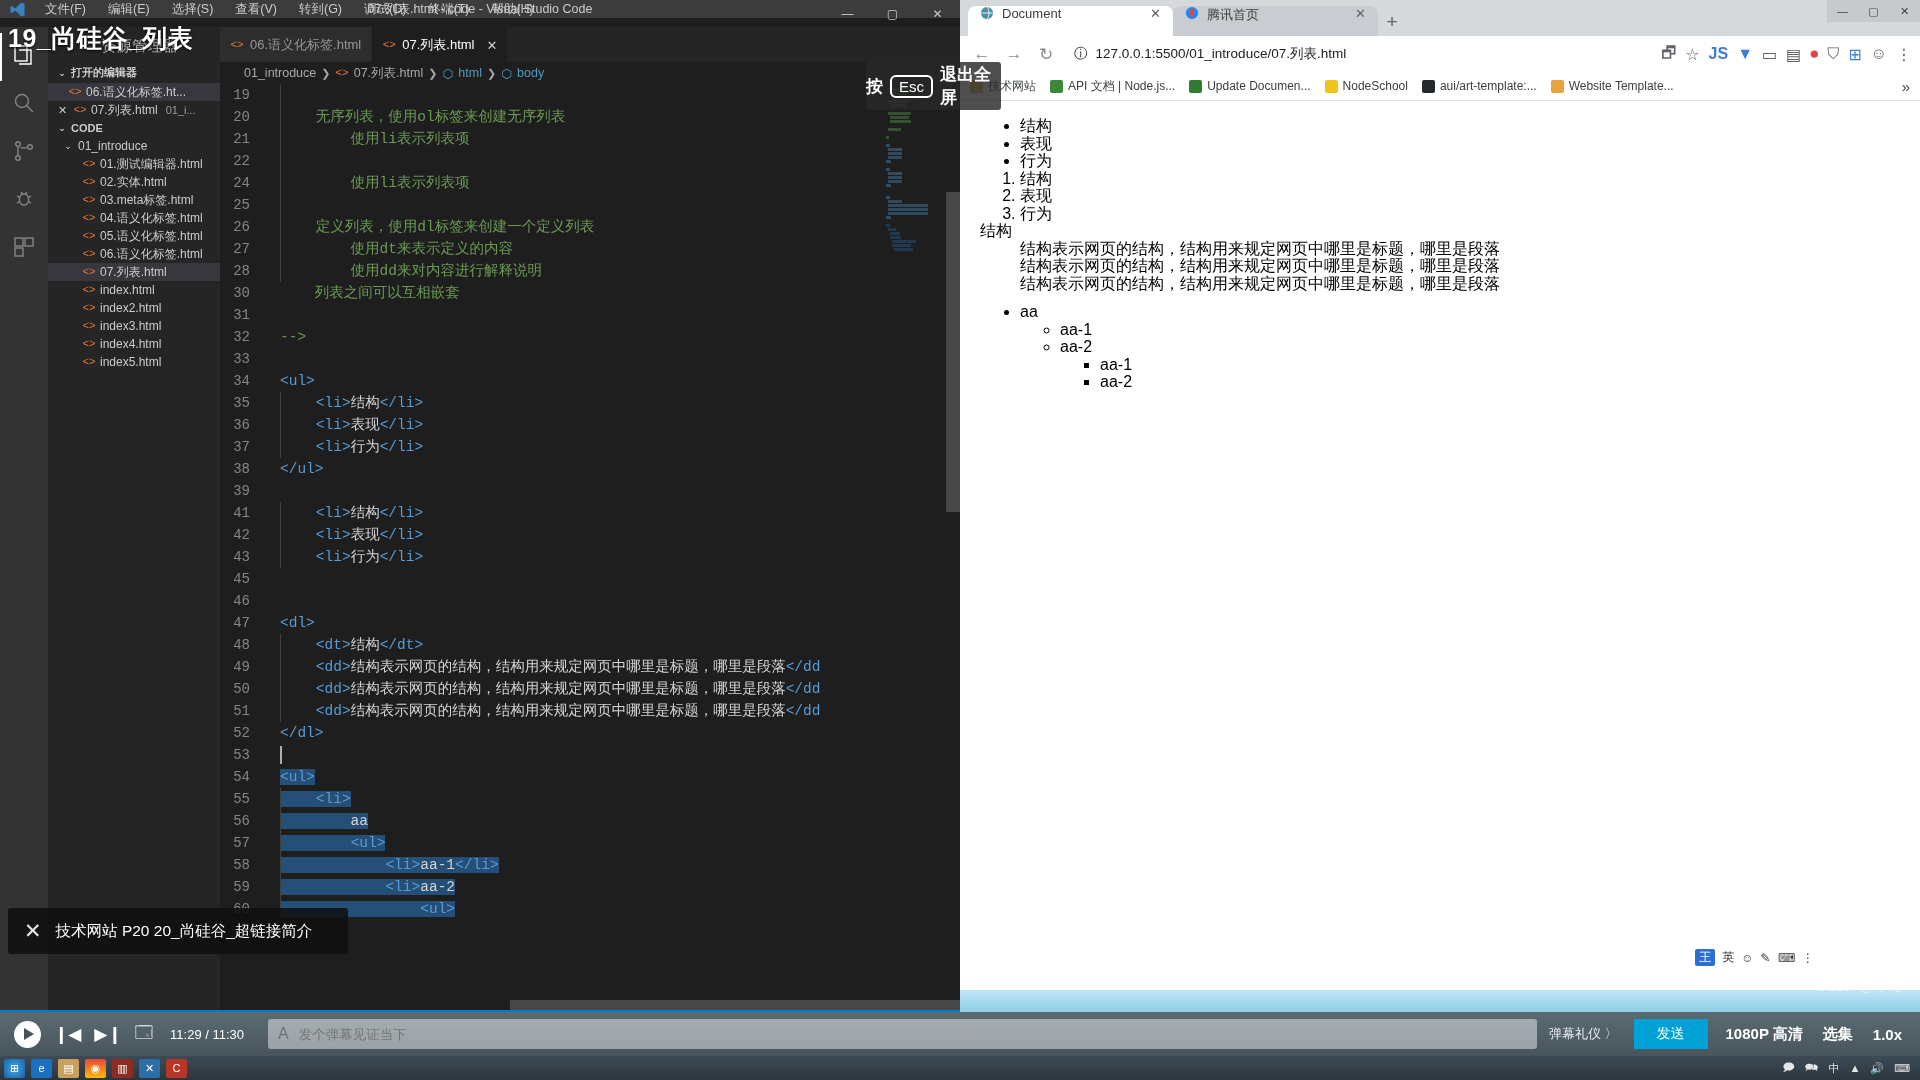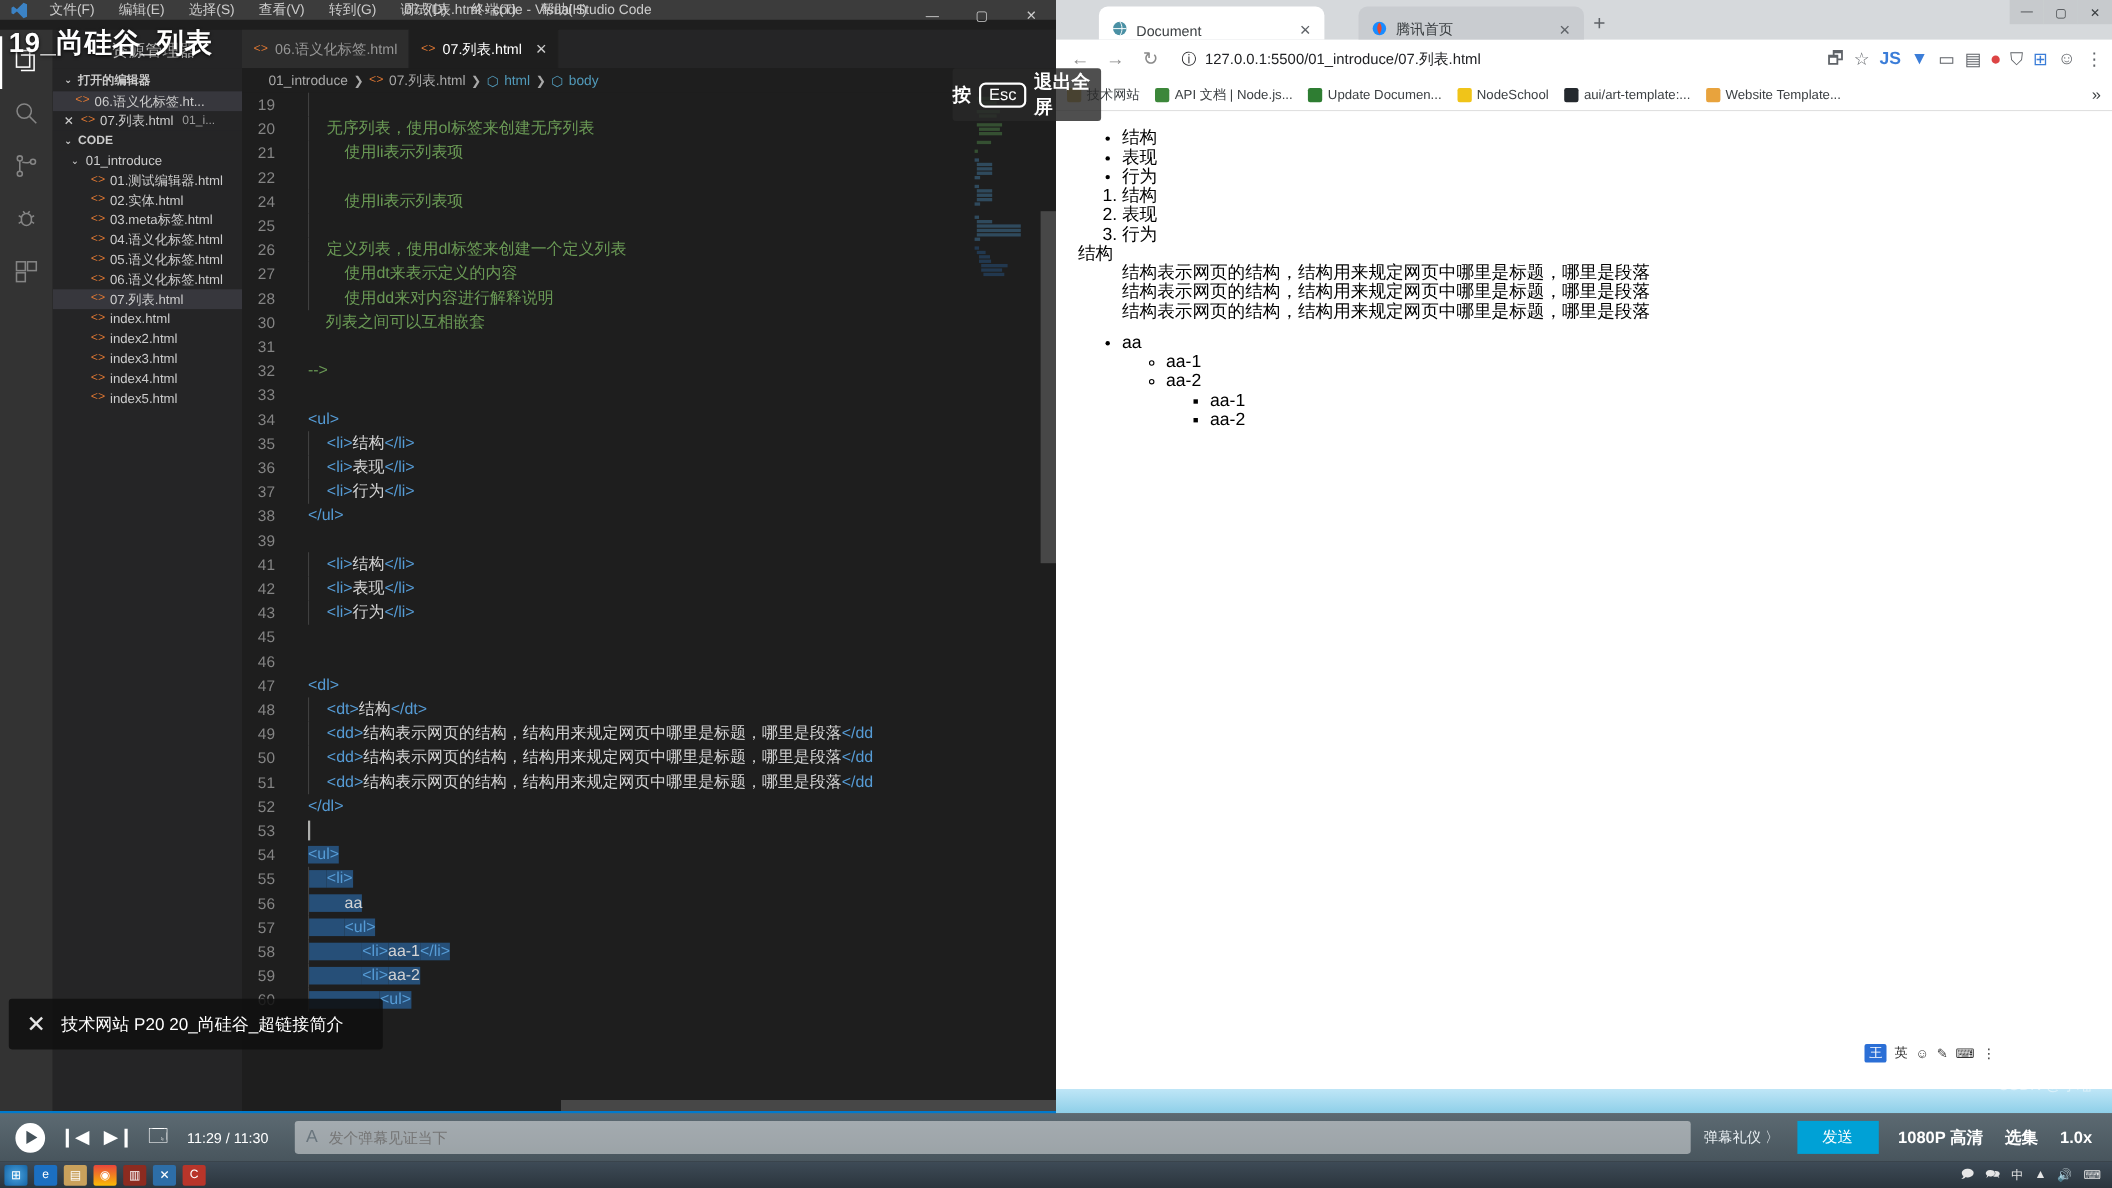--- a/index.html
+++ b/index.html
@@ -55,21 +55,21 @@
   .tab .close { margin-left:6px; font-size:13px; color:#cccccc; }
   .tabsrow .spacer { flex:1; background:#252526; }
 
   .breadcrumb { height:22px; display:flex; align-items:center; gap:5px; padding-left:24px;
      font-size:12.5px; color:#a9a9a9; background:#1e1e1e; }
   .bc-sep { color:#a9a9a9; font-size:11px; }
   .bc-orange { color:#e37933; font-family:"Liberation Mono",monospace; font-size:11px;}
   .bc-blue { color:#519aba; }
 
   .codewrap { flex:1; position:relative; overflow:hidden; background:#1e1e1e; }
-  .code { position:absolute; inset:0; font-family:Liberation Sans, sans-serif;
+  .code { position:absolute; inset:0; font-family:Liberation Mono, monospace;
      font-size:14.5px; line-height:22px; }
   .cline { display:flex; height:22px; align-items:center; white-space:pre; }
   .lnum { width:52px; text-align:right; padding-right:22px; color:#858585; font-size:14px;
      flex:0 0 52px; }
   .ctext { padding-left:8px; color:#d4d4d4; position:relative;}
   .ig { display:inline-block; width:0; border-left:1px solid #404040; height:22px;
       vertical-align:middle; margin-right:0;}
   .cm { color:#6a9955; }
   .tg { color:#569cd6; }
   .txt { color:#d4d4d4; }
@@ -88,22 +88,22 @@
   .statusbar { position:absolute; bottom:0; left:0; width:960px; height:25px; background:#007acc;
      display:flex; align-items:center; color:#ffffff; font-size:12px; }
   .sb-left { display:flex; align-items:center; gap:6px; padding-left:8px; }
   .sb-right { margin-left:auto; display:flex; align-items:center; gap:13px; padding-right:10px; }
   .sb-right span, .sb-left span { white-space:nowrap; }
 
   
   .chrome { position:absolute; left:960px; top:0; width:960px; height:1012px; background:#ffffff; }
   .cr-tabstrip { height:36px; background:#d6d9dc; display:flex; align-items:flex-end;
      padding-left:8px; position:relative;}
-  .cr-tab { display:flex; align-items:flex-end; gap:8px; height:30px; padding:0 12px;
-     border-radius:8px 8px 0 0; font-size:13px; color:#3c4043; min-width:205px;margin-left:31px; }
+  .cr-tab { display:flex; align-items:flex-start; gap:8px; height:30px; padding:0 12px;
+     border-radius:8px 8px 0 0; font-size:13px; color:#3c4043; min-width:205px; }
   .cr-tab.active { background:#ffffff; }
   .cr-tab.inactive { background:#c9ccd0; }
   .cr-tabclose { margin-left:auto; color:#5f6368; font-size:13px; }
   .cr-newtab { width:28px; height:28px; display:flex; align-items:center; justify-content:center;
      color:#5f6368; font-size:19px; }
   .cr-winctl { position:absolute; right:0; top:0; display:flex; height:22px; }
   .cr-winctl div { width:31px; height:22px; display:flex; align-items:center; justify-content:center;
      font-size:11px; color:#3c4043; background:#c7cacd;}
   .cr-toolbar { height:36px; background:#ffffff; display:flex; align-items:center; gap:4px;
      padding:0 8px; }

